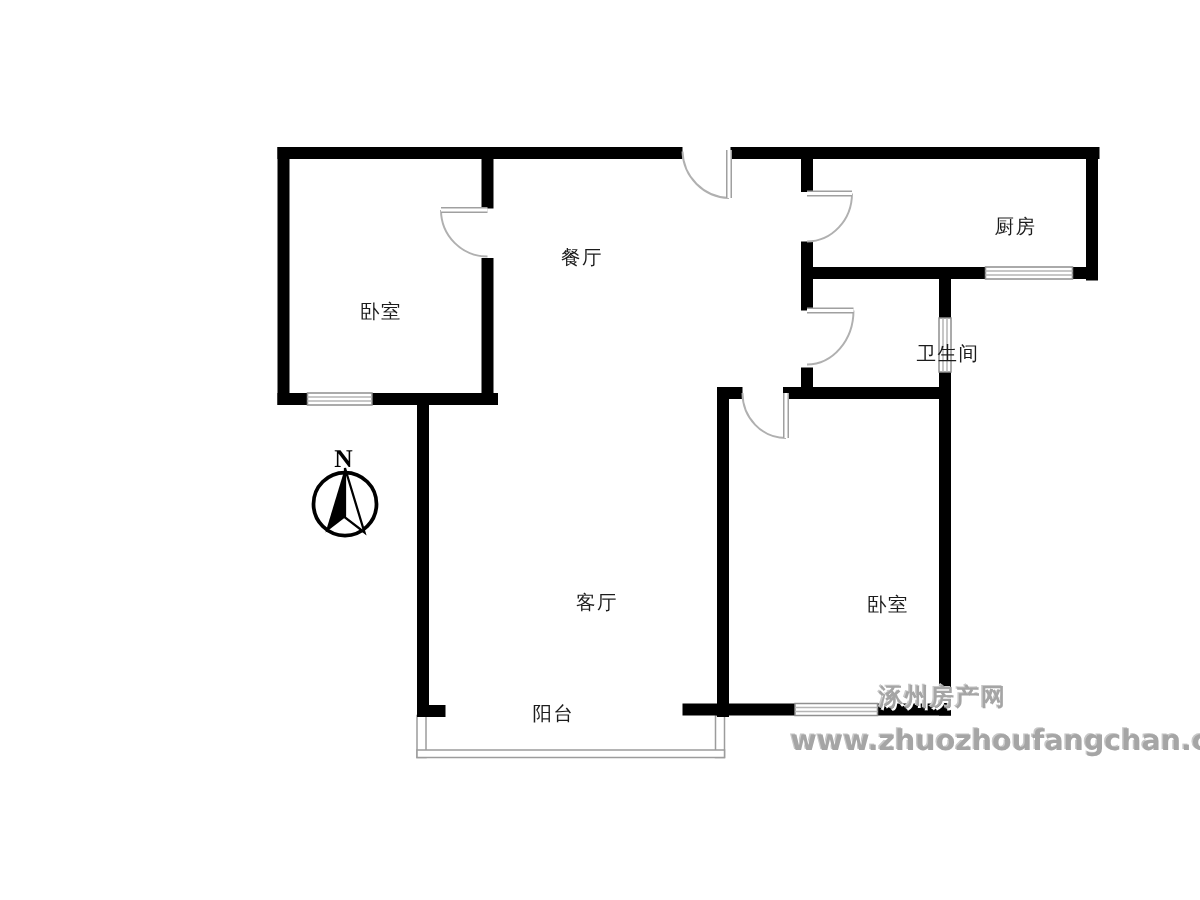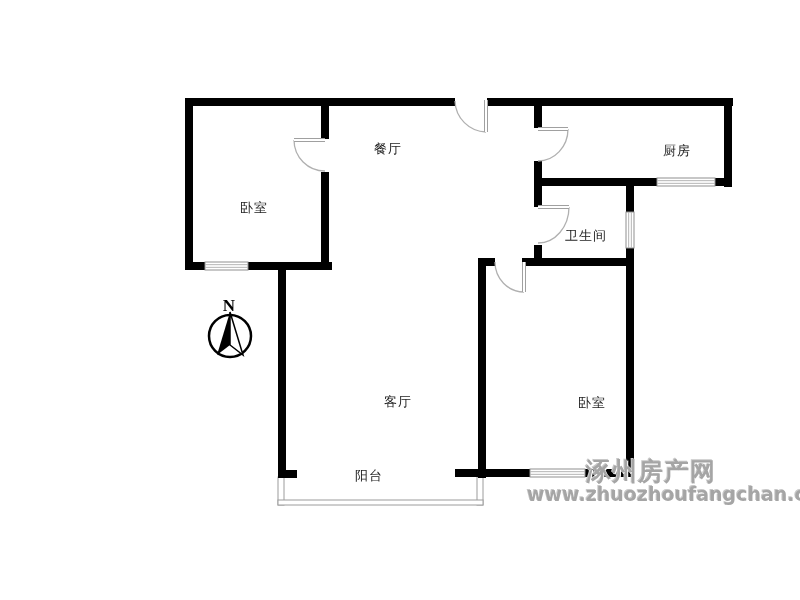--- a/index.html
+++ b/index.html
@@ -10,21 +10,21 @@
   #plan-svg{position:absolute;left:0;top:0;}
   .room-label{
     position:absolute;transform:translate(-50%,-50%);
     font-size:13px;color:#1c1c1c;letter-spacing:1px;white-space:nowrap;
   }
   .wm{
     position:absolute;font-weight:bold;color:#a5a5a5;white-space:nowrap;
     text-shadow:1px 1px 0 #ffffff,-1px -1px 0 #c8c8c8;
     font-family:"DejaVu Sans","Liberation Sans",sans-serif;
   }
-  #wm-line1{left:586px;top:455px;font-size:25px;letter-spacing:1px;}
+  #wm-line1{left:586px;top:455px;font-size:16px;letter-spacing:1px;}
   #wm-line2{left:527px;top:483px;font-size:19px;letter-spacing:0px;}
   .compass-n{font-family:"Liberation Serif","DejaVu Serif",serif;font-weight:bold;font-size:17px;}
 </style>
 </head>
 <body>
 
 <div id="canvas">
 
   <svg id="plan-svg" width="800" height="600" viewBox="0 0 800 600">
     <g id="g-balcony">
@@ -90,23 +90,23 @@
 
     <g id="g-compass">
       <text id="compass-n" class="compass-n" text-anchor="middle" x="229" y="311">N</text>
       <circle id="compass-circle" fill="none" stroke="#000" stroke-width="2.5" cx="230" cy="336" r="21"></circle>
       <polygon id="compass-needle-dark" fill="#000" points="230,312 217,355 230,345"></polygon>
       <polygon id="compass-needle-light" fill="#fff" stroke="#000" stroke-width="1.5" points="230,312 243,355 230,345"></polygon>
     </g>
   </svg>
 
   <div class="room-label" style="left:254px;top:208px">卧室</div>
-  <div class="room-label" style="left:388px;top:149px">餐厅</div>
+  <div class="room-label" style="left:388px;top:172px">餐厅</div>
   <div class="room-label" style="left:677px;top:151px">厨房</div>
-  <div class="room-label" style="left:586px;top:236px">卫生间</div>
+  <div class="room-label" style="left:632px;top:236px">卫生间</div>
   <div class="room-label" style="left:398px;top:402px">客厅</div>
   <div class="room-label" style="left:592px;top:403px">卧室</div>
   <div class="room-label" style="left:369px;top:476px">阳台</div>
 
   <div id="wm-line1" class="wm">涿州房产网</div>
   <div id="wm-line2" class="wm">www.zhuozhoufangchan.com</div>
 
 </div>
 
 </body></html>

